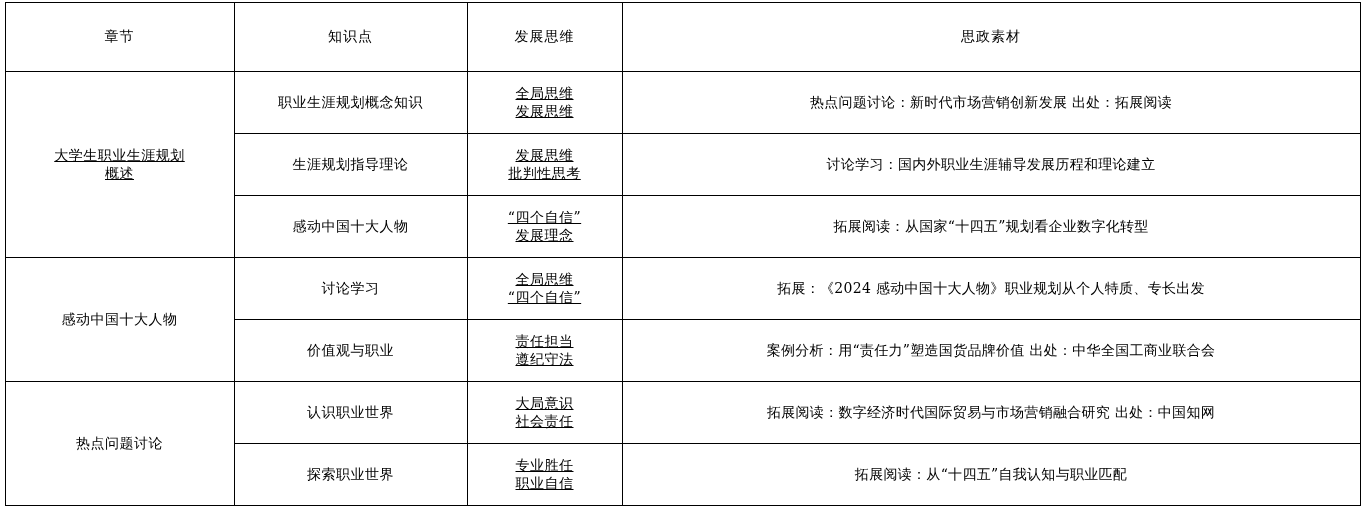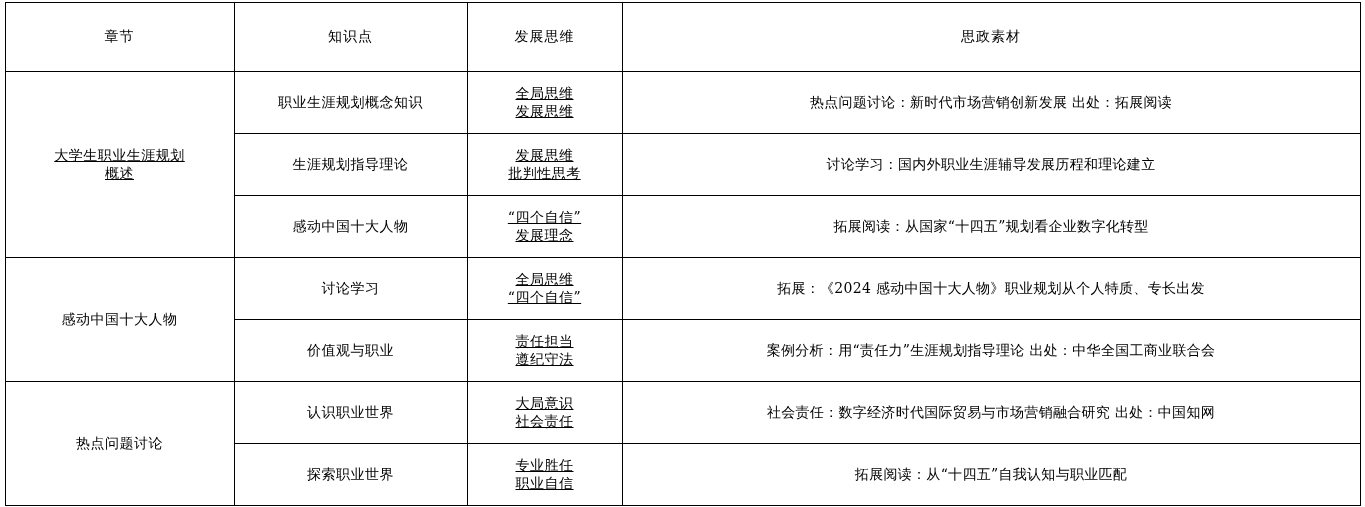--- a/index.html
+++ b/index.html
@@ -111,28 +111,28 @@
         <td class="chapter-cell" rowspan="2">感动中国十大人物</td>
         <td class="point-cell">讨论学习</td>
         <td class="element-cell two-line">全局思维
 “四个自信”</td>
         <td class="material-cell">拓展：《2024 感动中国十大人物》职业规划从个人特质、专长出发</td>
       </tr>
       <tr>
         <td class="point-cell">价值观与职业</td>
         <td class="element-cell two-line">责任担当
 遵纪守法</td>
-        <td class="material-cell">案例分析：用“责任力”生涯规划指导理论 出处：中华全国工商业联合会</td>
+        <td class="material-cell">案例分析：用“责任力”塑造国货品牌价值 出处：中华全国工商业联合会</td>
       </tr>
       <tr>
         <td class="chapter-cell" rowspan="2">热点问题讨论</td>
         <td class="point-cell">认识职业世界</td>
         <td class="element-cell two-line">大局意识
 社会责任</td>
-        <td class="material-cell">社会责任：数字经济时代国际贸易与市场营销融合研究  出处：中国知网</td>
+        <td class="material-cell">拓展阅读：数字经济时代国际贸易与市场营销融合研究  出处：中国知网</td>
       </tr>
       <tr>
         <td class="point-cell">探索职业世界</td>
         <td class="element-cell two-line">专业胜任
 职业自信</td>
         <td class="material-cell">拓展阅读：从“十四五”自我认知与职业匹配</td>
       </tr>
     </tbody>
   </table>
 </div>

